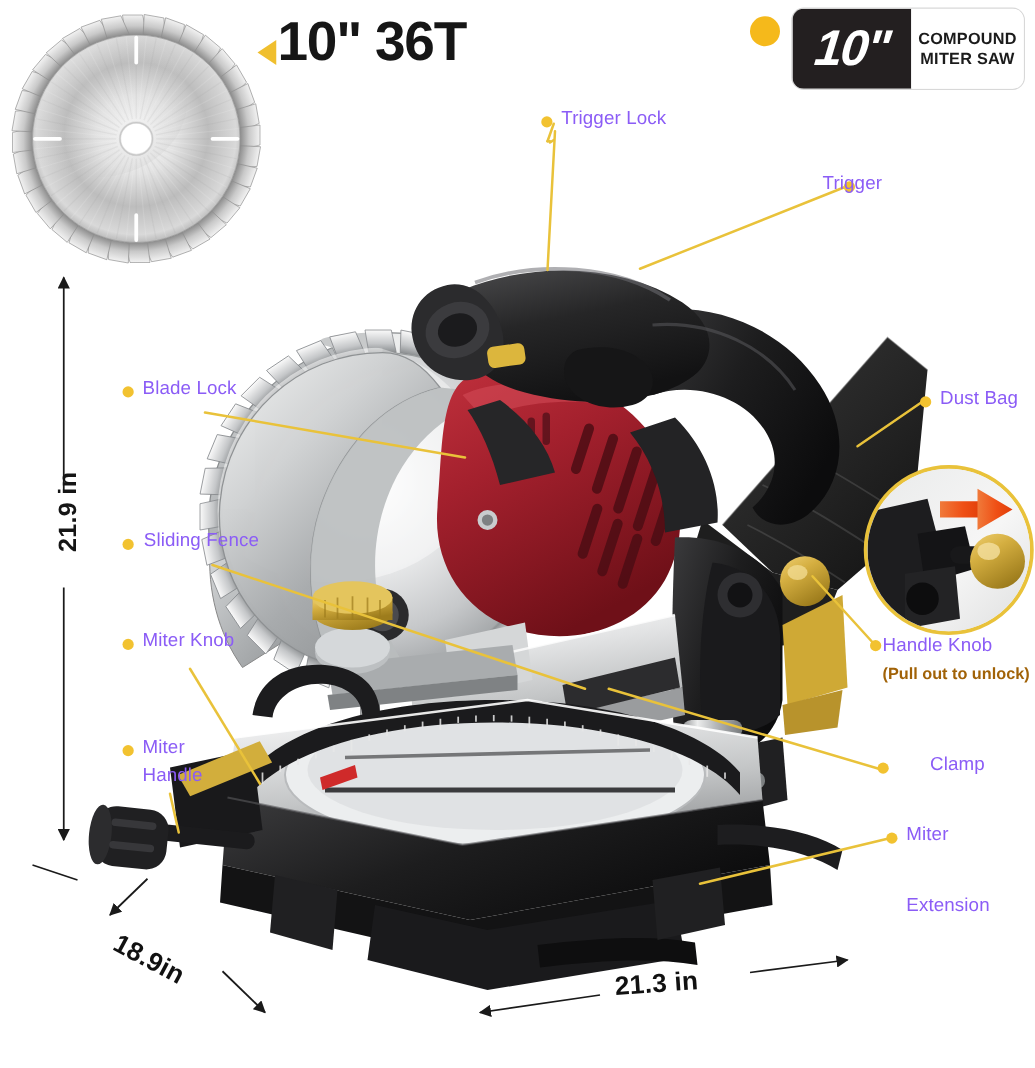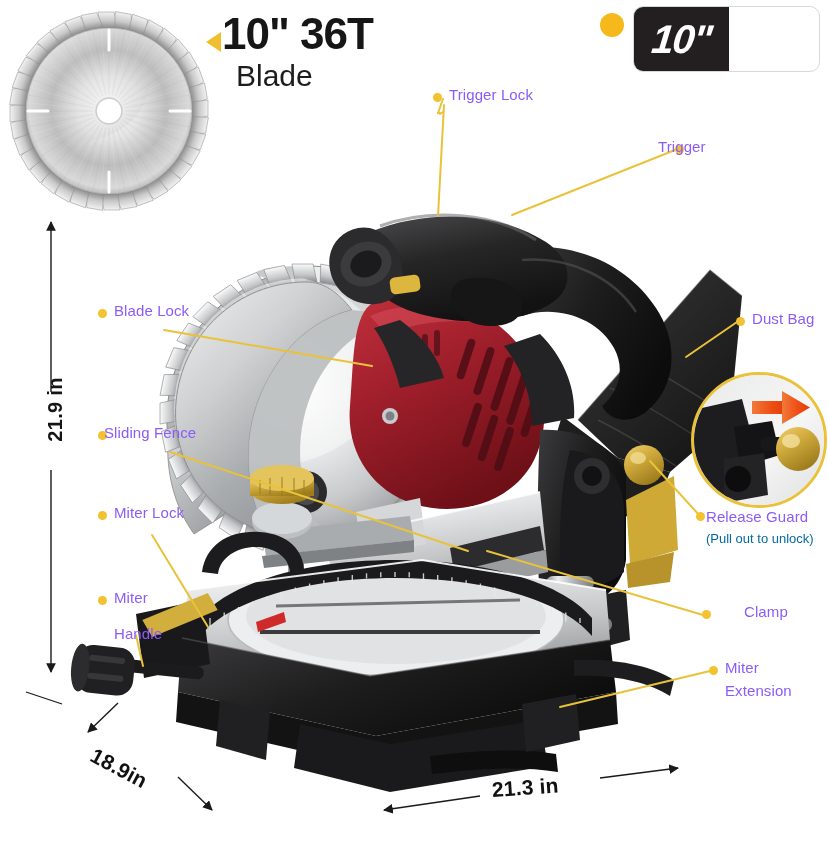--- a/index.html
+++ b/index.html
@@ -242,27 +242,30 @@
       <line x1="103" y1="184" x2="103" y2="164"></line>
       <line x1="22" y1="103" x2="42" y2="103"></line>
     </g>
     <circle cx="103" cy="103" r="13" fill="#ffffff" stroke="#b4b4b4" stroke-width="1"></circle>
     <circle cx="103" cy="103" r="13" fill="none" stroke="#d6d6d6" stroke-width="2" opacity=".6"></circle>
   </svg>
 
   <div id="tri"></div>
   <div id="headline" class="abs">
     <div class="big">10" 36T</div>
-    <div class="sub">Blade</div>
   </div>
 
   <div id="badge-dot" class="abs"></div>
   <div id="badge" class="abs">
     <div class="dark">
       <span>10"</span>
+    </div>
+    <div class="light">
+      <span>COMPOUND</span>
+      <span>MITER SAW</span>
     </div>
   </div>
 
   <svg id="saw" class="abs" viewBox="0 0 760 680">
     <defs>
       <linearGradient id="guardG" x1="0.15" y1="0" x2="0.85" y2="1">
         <stop offset="0%" stop-color="#eceded"></stop>
         <stop offset="30%" stop-color="#cfd1d2"></stop>
         <stop offset="62%" stop-color="#a8abad"></stop>
         <stop offset="100%" stop-color="#8b8e90"></stop>
@@ -652,42 +655,42 @@
   <div class="dot abs" style="left:433px;top:93px"></div>
   <div class="lbl abs" style="left:449px;top:86px">Trigger Lock</div>
 
   <div class="dot abs" style="left:675px;top:145px"></div>
   <div class="lbl abs" style="left:658px;top:138px">Trigger</div>
 
   <div class="dot abs" style="left:736px;top:317px"></div>
   <div class="lbl abs" style="left:752px;top:310px">Dust Bag</div>
 
   <div class="dot abs" style="left:696px;top:512px"></div>
-  <div class="lbl abs" style="left:706px;top:508px">Release Guard</div>
-  <div class="abs" style="left:706px;top:531px;font-size:13px;font-weight:400;color:#0369a1;white-space:nowrap">(Pull out to unlock)</div>
+  <div class="lbl abs" style="left:706px;top:508px">Handle Knob</div>
+  <div class="abs" style="left:706px;top:531px;font-size:13px;font-weight:700;color:#a16207;white-space:nowrap">(Pull out to unlock)</div>
 
   <div class="dot abs" style="left:702px;top:610px"></div>
   <div class="lbl abs" style="left:744px;top:603px">Clamp</div>
 
   <div class="dot abs" style="left:709px;top:666px"></div>
   <div class="lbl abs" style="left:725px;top:659px">Miter</div>
-  <div class="lbl abs" style="left:725px;top:682px">Extension</div>
+  <div class="lbl abs" style="left:725px;top:716px">Extension</div>
 
   <div class="dot abs" style="left:98px;top:309px"></div>
   <div class="lbl abs" style="left:114px;top:302px">Blade Lock</div>
 
   <div class="dot abs" style="left:98px;top:431px"></div>
-  <div class="lbl abs" style="left:104px;top:424px">Sliding Fence</div>
+  <div class="lbl abs" style="left:115px;top:424px">Sliding Fence</div>
 
   <div class="dot abs" style="left:98px;top:511px"></div>
-  <div class="lbl abs" style="left:114px;top:504px">Miter Lock</div>
+  <div class="lbl abs" style="left:114px;top:504px">Miter Knob</div>
 
   <div class="dot abs" style="left:98px;top:596px"></div>
   <div class="lbl abs" style="left:114px;top:589px">Miter</div>
-  <div class="lbl abs" style="left:114px;top:625px">Handle</div>
+  <div class="lbl abs" style="left:114px;top:612px">Handle</div>
 
   <svg class="abs" style="left:0;top:0;width:828px;height:854px;pointer-events:none">
     <defs>
       <marker id="ah" viewBox="0 0 10 10" refX="9" refY="5" markerWidth="7" markerHeight="7" orient="auto">
         <path d="M0 0 L10 5 L0 10 z" fill="#1a1a1a"></path>
       </marker>
       <marker id="ah2" viewBox="0 0 10 10" refX="1" refY="5" markerWidth="7" markerHeight="7" orient="auto">
         <path d="M10 0 L0 5 L10 10 z" fill="#1a1a1a"></path>
       </marker>
     </defs>

